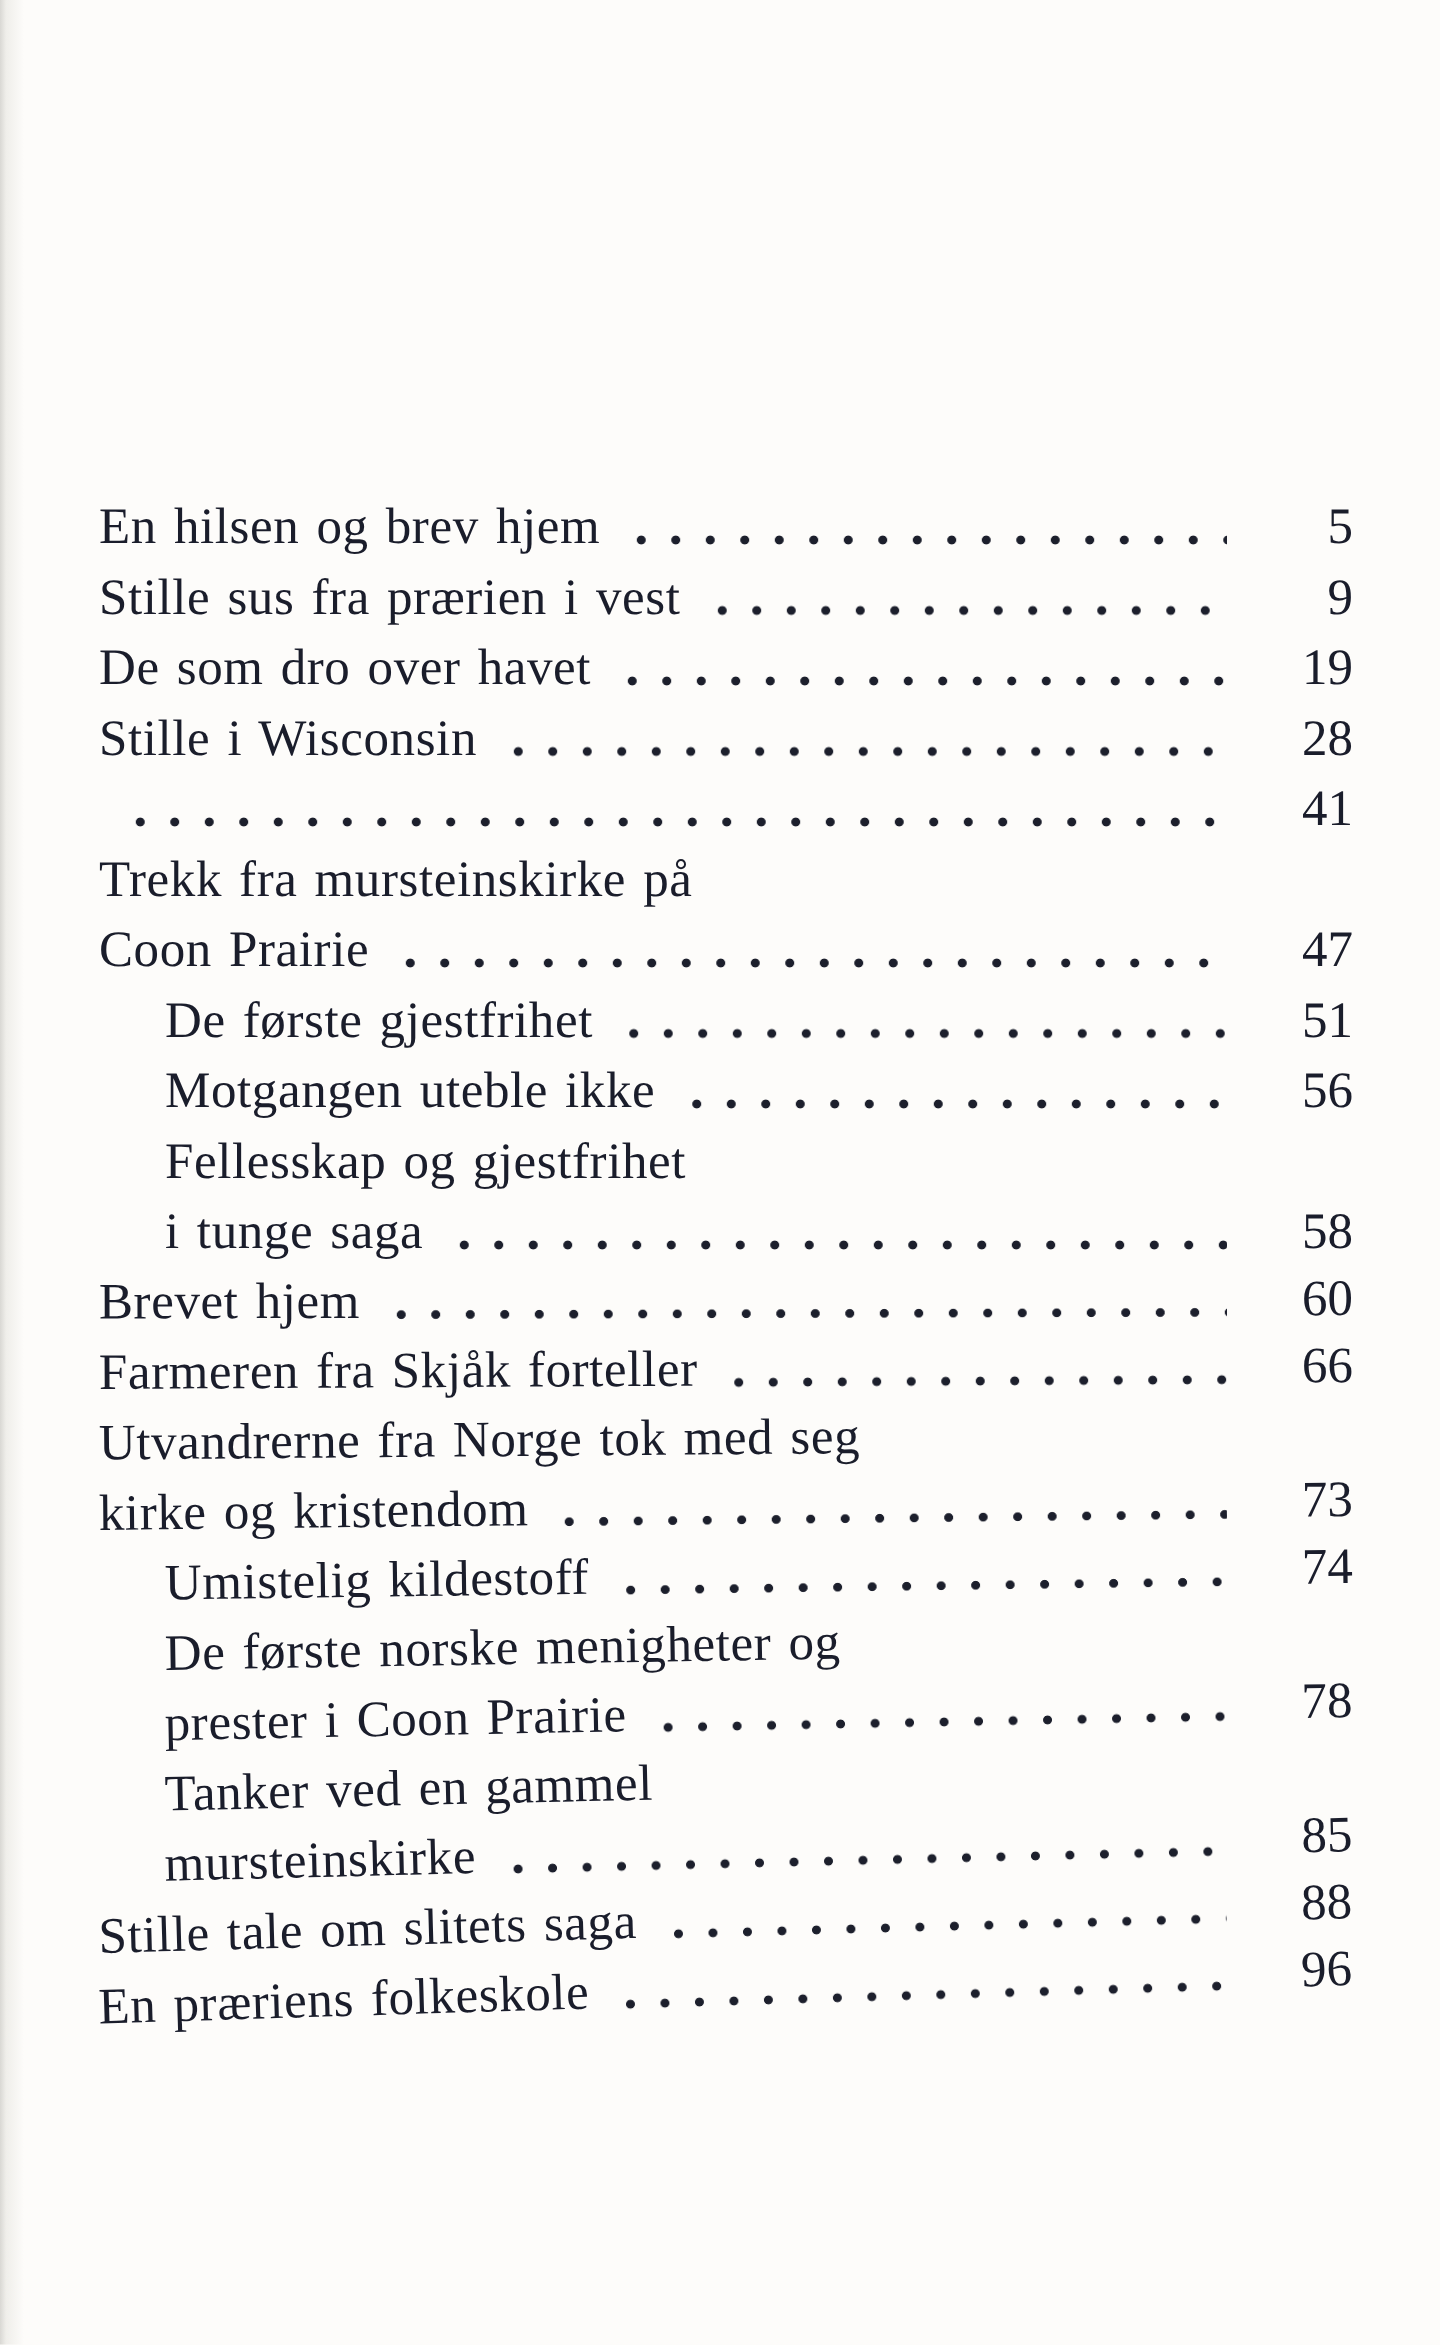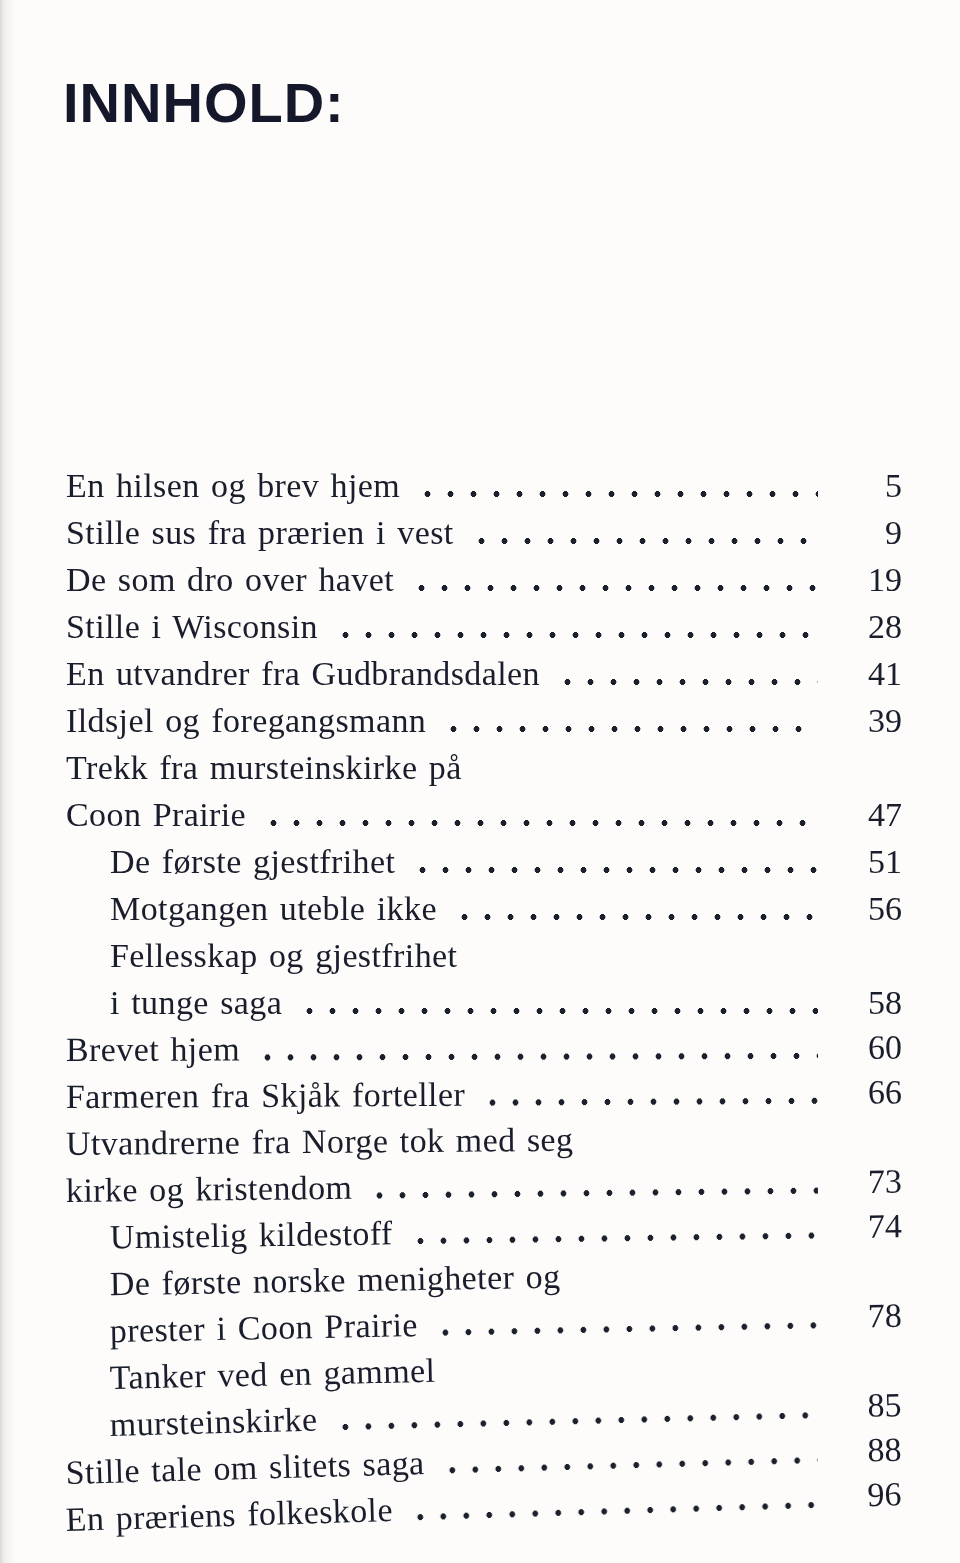--- a/index.html
+++ b/index.html
@@ -60,21 +60,20 @@
   }
   .pagenum {
     min-width: 56px;
     text-align: right;
   }
 </style>
 </head>
 <body style="color: rgb(26, 29, 43);">
 
 <div class="page">
-  <h1 class="title">INNHOLD:</h1>
   <div class="toc">
       <div class="toc-row">
         <span class="toc-label">En hilsen og brev hjem</span>
         <span class="leader">&nbsp;</span>
         <span class="pagenum">5</span>
       </div>
       <div class="toc-row">
         <span class="toc-label">Stille sus fra prærien i vest</span>
         <span class="leader">&nbsp;</span>
         <span class="pagenum">9</span>
@@ -83,28 +82,22 @@
         <span class="toc-label">De som dro over havet</span>
         <span class="leader">&nbsp;</span>
         <span class="pagenum">19</span>
       </div>
       <div class="toc-row">
         <span class="toc-label">Stille i Wisconsin</span>
         <span class="leader">&nbsp;</span>
         <span class="pagenum">28</span>
       </div>
       <div class="toc-row">
-        <span class="toc-label">En utvandrer fra Gudbrandsdalen</span>
         <span class="leader">&nbsp;</span>
         <span class="pagenum">41</span>
-      </div>
-      <div class="toc-row">
-        <span class="toc-label">Ildsjel og foregangsmann</span>
-        <span class="leader">&nbsp;</span>
-        <span class="pagenum">39</span>
       </div>
       <div class="toc-row">
         <span class="toc-label">Trekk fra mursteinskirke på</span>
       </div>
       <div class="toc-row">
         <span class="toc-label">Coon Prairie</span>
         <span class="leader">&nbsp;</span>
         <span class="pagenum">47</span>
       </div>
       <div class="toc-row indented">

